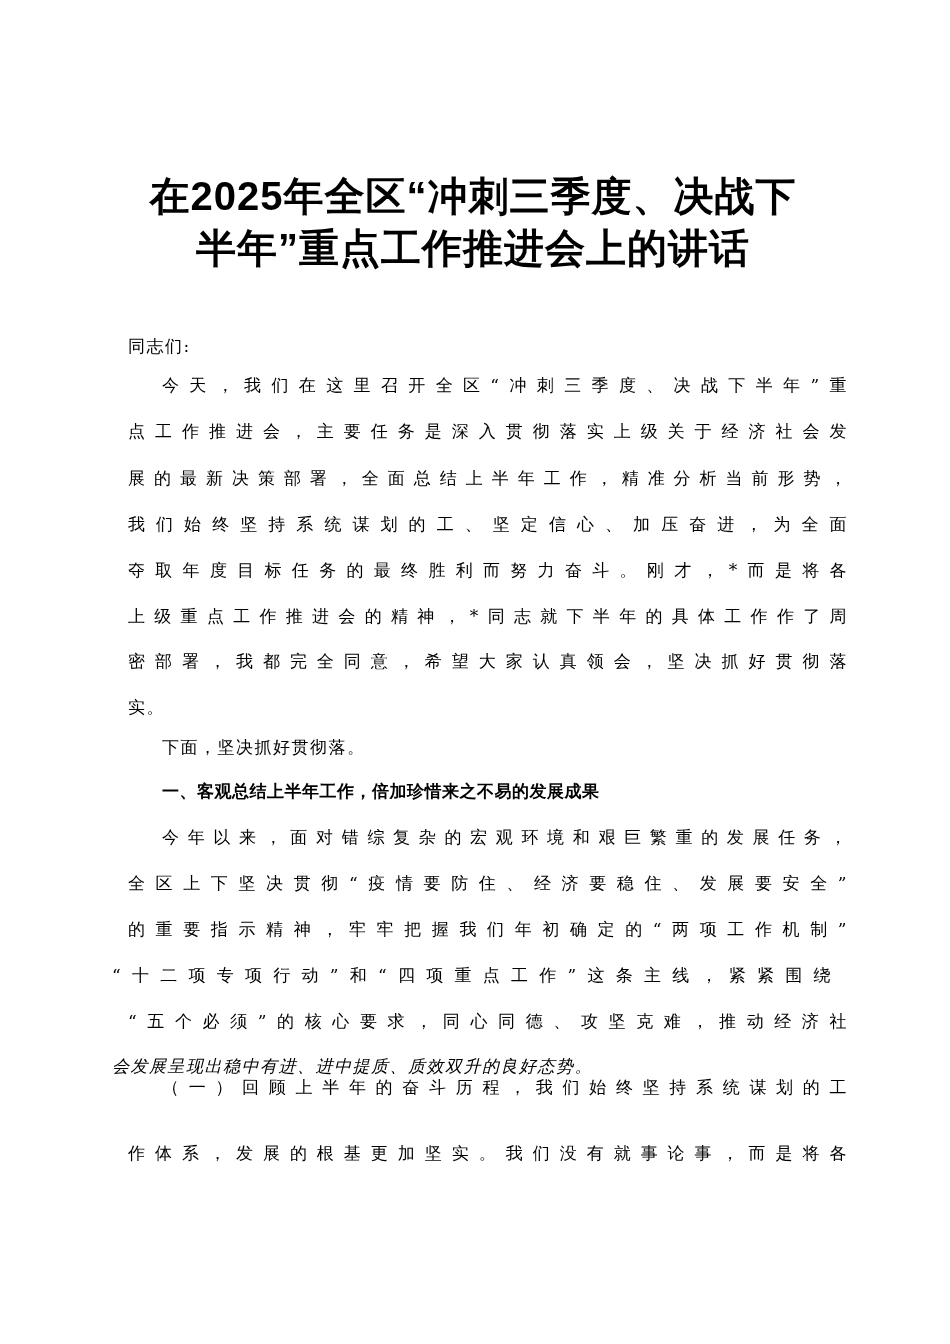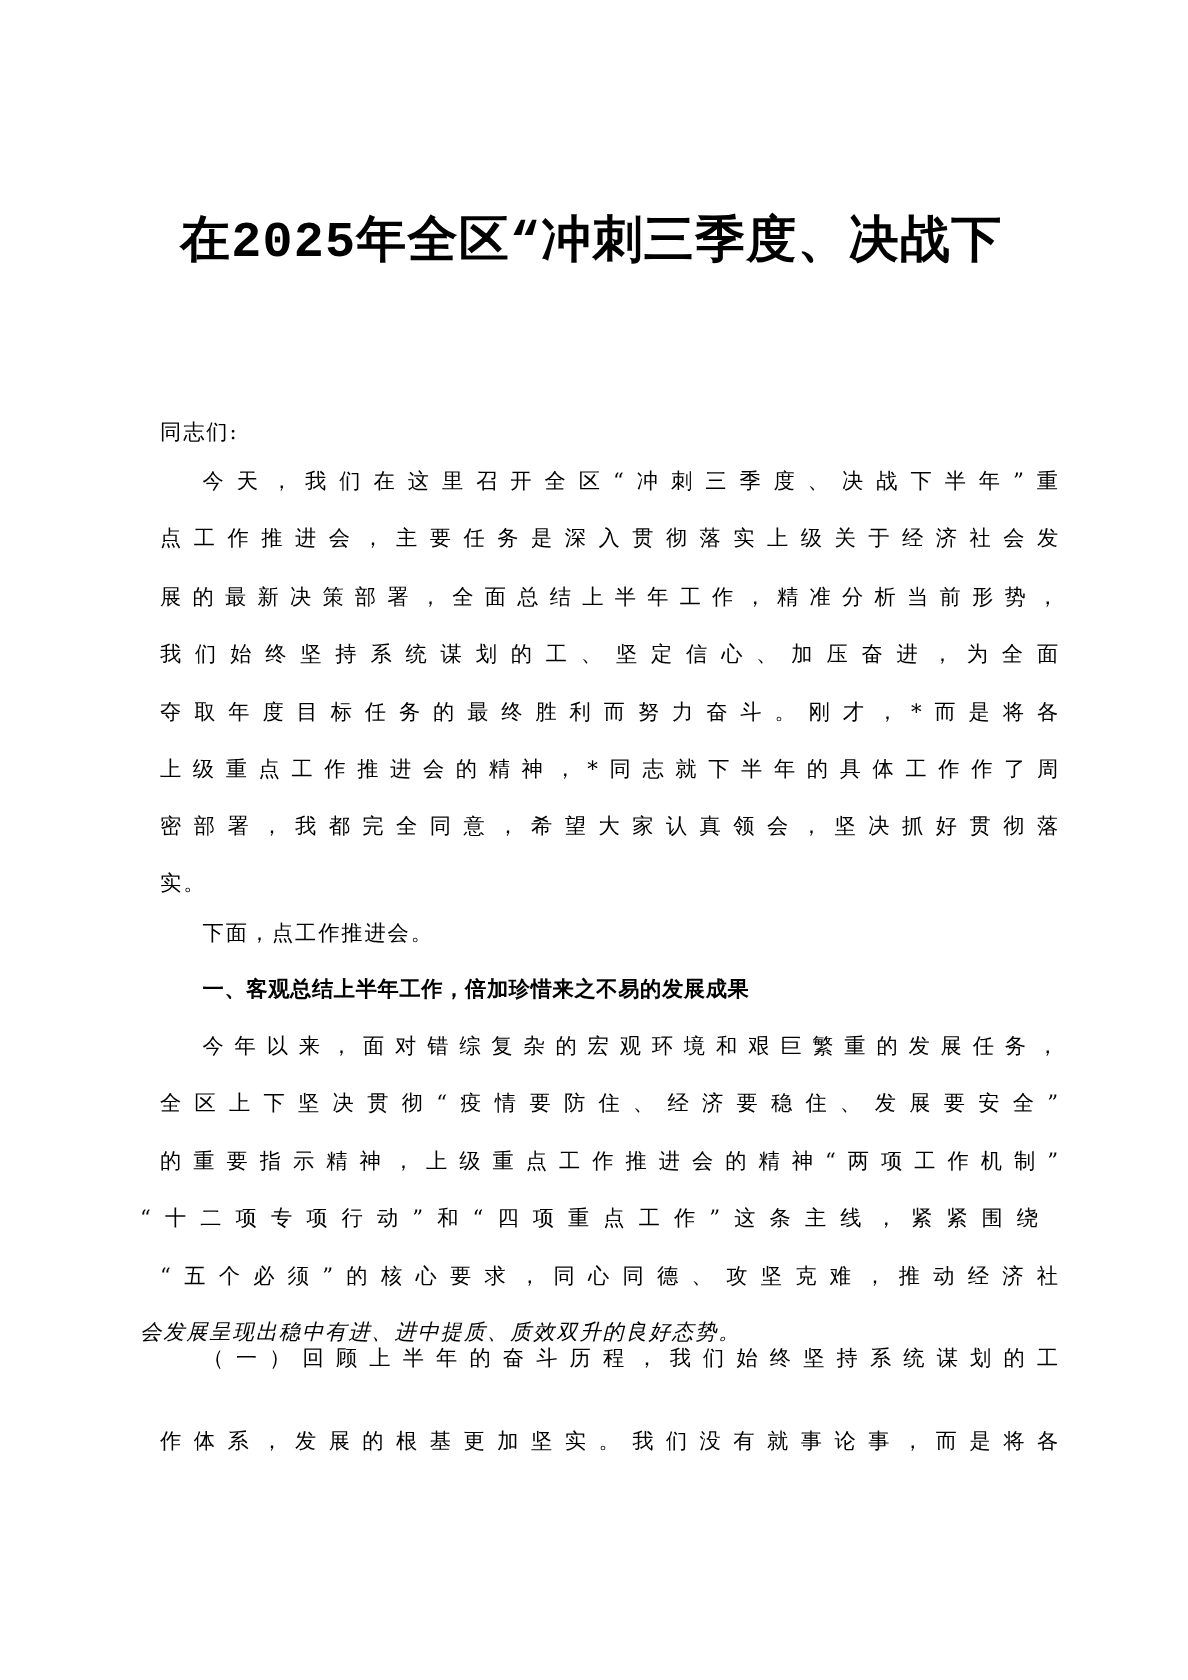--- a/index.html
+++ b/index.html
@@ -1,47 +1,48 @@
 <!DOCTYPE html>
 <html><head>
   <meta charset="utf-8">
   <style>
     html, body { margin: 0; padding: 0; background: #ffffff; }
     body { width: 950px; height: 1344px; position: relative; overflow: hidden;
            font-family: "DejaVu Serif", "Liberation Serif", serif; color: #000; }
     .page { position: absolute; left: 0; top: 0; width: 950px; height: 1344px; background: #fff; }
     .title { position: absolute; left: 0; width: 946px; text-align: center;
-             font-family: Liberation Mono, monospace;
+             font-family: Liberation Sans, sans-serif;
              font-size: 40px; font-weight: bold; letter-spacing: 1px; line-height: 48px; }
     .line { position: absolute; left: 128px; width: 720px; white-space: nowrap;
             font-size: 17px; line-height: 30px; letter-spacing: 1.5px; }
     .line.justify { text-align-last: justify; text-align: justify; }
     .heading { font-family: Liberation Sans, sans-serif; font-weight: bold; letter-spacing: 0.5px; }
   </style>
 </head>
 <body>
 
 <div class="page">
   <div class="title" style="top:172px;">在2025年全区“冲刺三季度、决战下</div>
+  <div class="title" style="top:224px;">半年”重点工作推进会上的讲话</div>
 
   <div class="line" style="top:331px;">同志们:</div>
 
   <div id="body-lines">
       <div class="line justify" style="top: 370px; left: 162px; width: 686px; white-space: normal;">今天，我们在这里召开全区“冲刺三季度、决战下半年”重</div>
       <div class="line justify" style="top: 416px; left: 128px; width: 720px; white-space: normal;">点工作推进会，主要任务是深入贯彻落实上级关于经济社会发</div>
       <div class="line justify" style="top: 463px; left: 128px; width: 720px; white-space: normal;">展的最新决策部署，全面总结上半年工作，精准分析当前形势，</div>
       <div class="line justify" style="top: 509px; left: 128px; width: 720px; white-space: normal;">我们始终坚持系统谋划的工、坚定信心、加压奋进，为全面</div>
       <div class="line justify" style="top: 555px; left: 128px; width: 720px; white-space: normal;">夺取年度目标任务的最终胜利而努力奋斗。刚才，*而是将各</div>
       <div class="line justify" style="top: 601px; left: 128px; width: 720px; white-space: normal;">上级重点工作推进会的精神，*同志就下半年的具体工作作了周</div>
       <div class="line justify" style="top: 646px; left: 128px; width: 720px; white-space: normal;">密部署，我都完全同意，希望大家认真领会，坚决抓好贯彻落</div>
       <div class="line" style="top: 692px; left: 128px; width: 720px;">实。</div>
-      <div class="line" style="top: 732px; left: 162px; width: 686px;">下面，点工作推进会。</div>
+      <div class="line" style="top: 732px; left: 162px; width: 686px;">下面，坚决抓好贯彻落。</div>
       <div class="line heading" style="top: 777px; left: 162px; width: 686px;">一、客观总结上半年工作，倍加珍惜来之不易的发展成果</div>
       <div class="line justify" style="top: 822px; left: 162px; width: 686px; white-space: normal;">今年以来，面对错综复杂的宏观环境和艰巨繁重的发展任务，</div>
       <div class="line justify" style="top: 868px; left: 128px; width: 720px; white-space: normal;">全区上下坚决贯彻“疫情要防住、经济要稳住、发展要安全”</div>
-      <div class="line justify" style="top: 914px; left: 128px; width: 720px; white-space: normal;">的重要指示精神，上级重点工作推进会的精神“两项工作机制”</div>
+      <div class="line justify" style="top: 914px; left: 128px; width: 720px; white-space: normal;">的重要指示精神，牢牢把握我们年初确定的“两项工作机制”</div>
       <div class="line justify" style="top: 960px; left: 112px; width: 720px; white-space: normal;">“十二项专项行动”和“四项重点工作”这条主线，紧紧围绕</div>
       <div class="line justify" style="top: 1006px; left: 128px; width: 720px; white-space: normal;">“五个必须”的核心要求，同心同德、攻坚克难，推动经济社</div>
       <div class="line" style="top: 1051px; left: 112px; width: 720px; font-style: italic;">会发展呈现出稳中有进、进中提质、质效双升的良好态势。</div>
       <div class="line justify" style="top: 1072px; left: 162px; width: 686px; white-space: normal;">（一）回顾上半年的奋斗历程，我们始终坚持系统谋划的工</div>
       <div class="line justify" style="top: 1138px; left: 128px; width: 720px; white-space: normal;">作体系，发展的根基更加坚实。我们没有就事论事，而是将各</div>
     </div>
 </div>
 
 </body></html>

